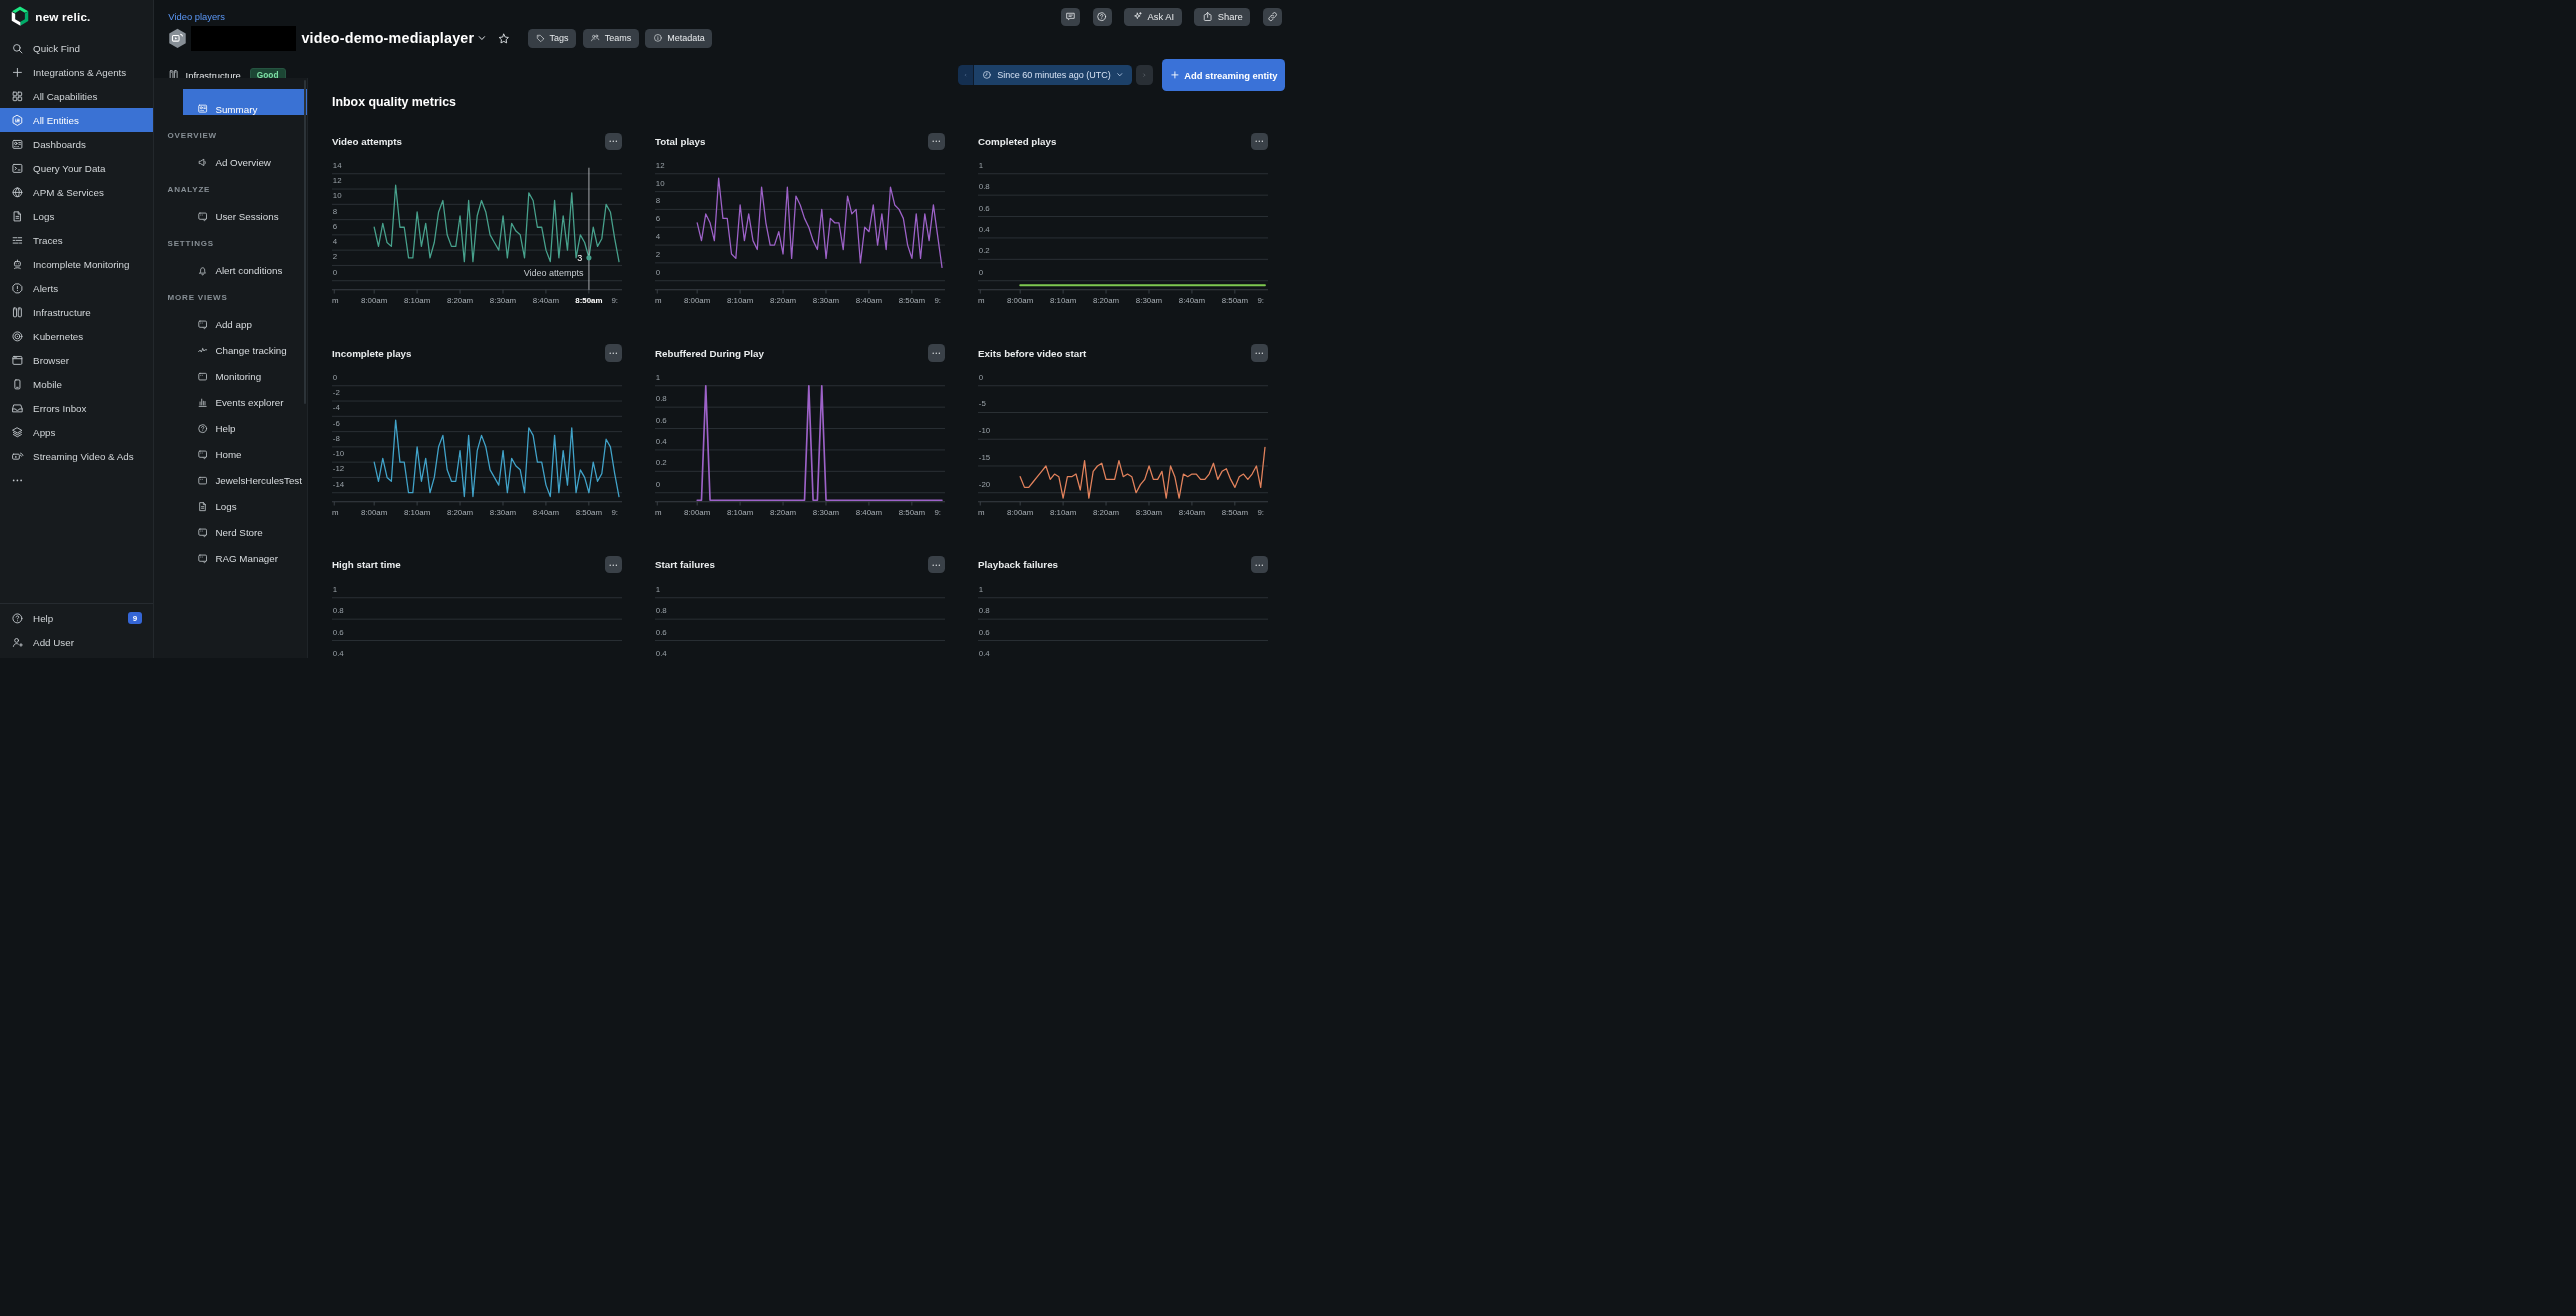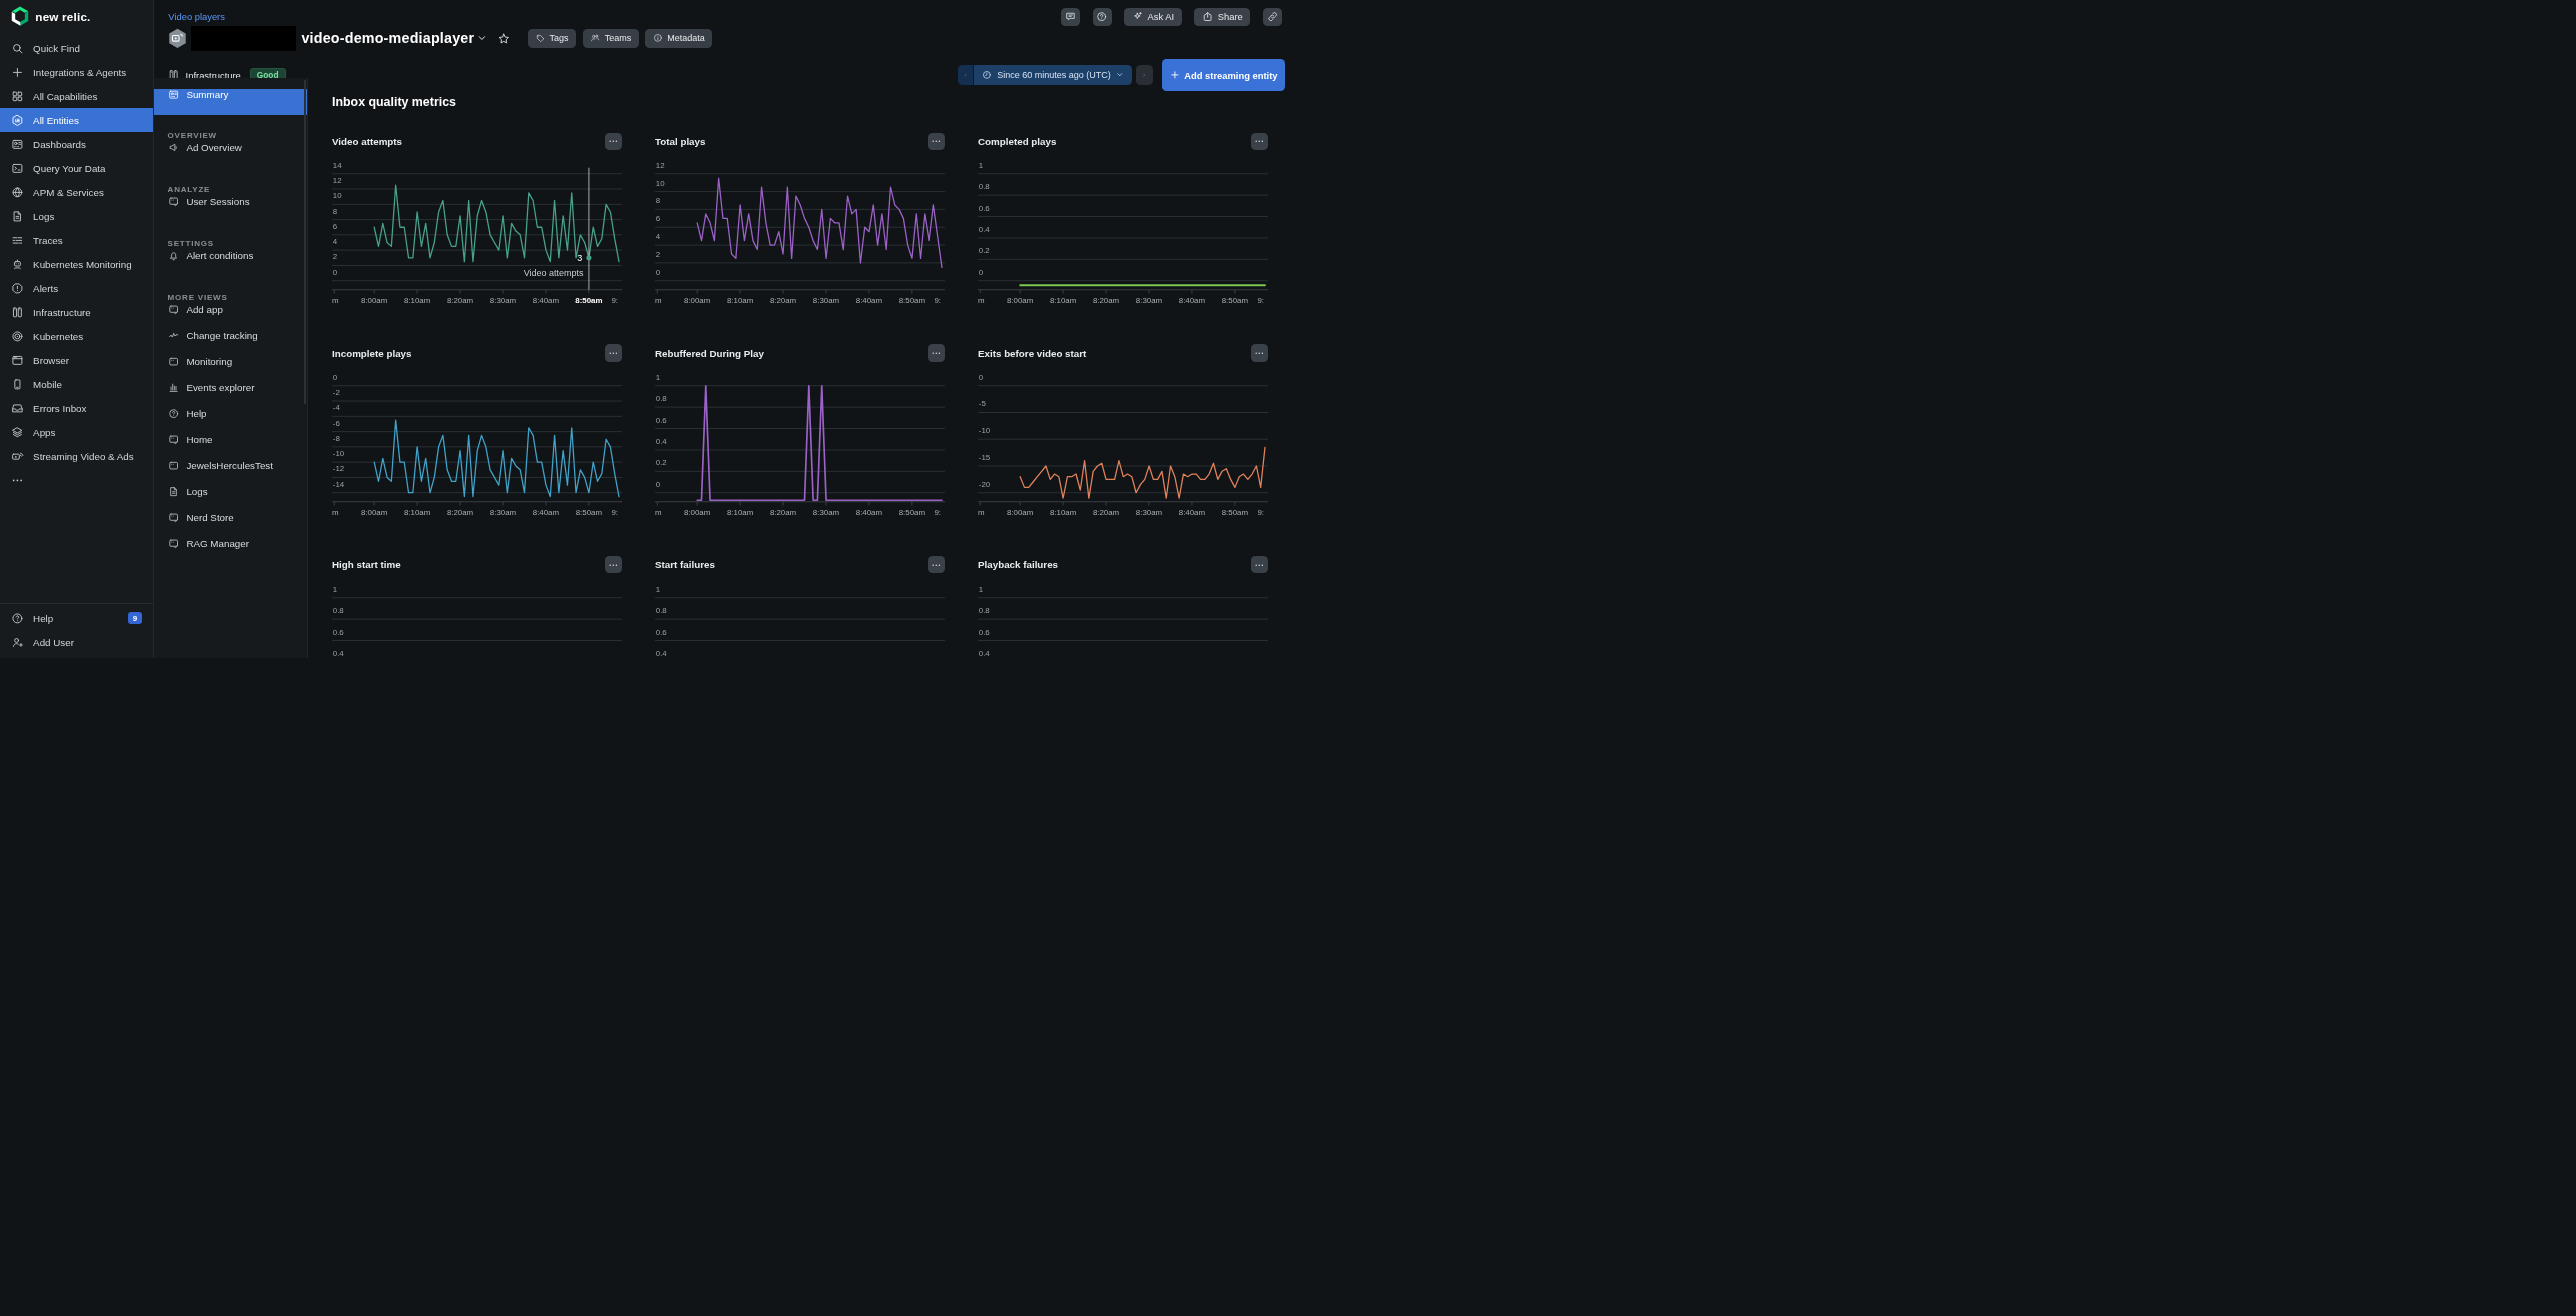--- a/index.html
+++ b/index.html
@@ -64,22 +64,22 @@
   .tp-next .ic { width:8.3px; height:8.3px; }
   .btn-primary { display:flex; align-items:center; gap:4.5px; height:32px; margin-left:9.8px; background:#3a72d8;
     border:none; border-radius:4.5px; color:#fff; font-size:9.4px; font-weight:600; padding:0 7.5px;
     cursor:pointer; font-family:inherit; white-space:nowrap; }
   .btn-primary .ic { width:9.8px; height:9.8px; }
 
   .content-row { flex:1; display:flex; min-height:0; }
   
   .snav { position:relative; width:154px; min-width:154px; background:#161a1d; padding-top:10.5px; border-right:0.8px solid #1f2428; }
   .snav::after { content:''; position:absolute; top:1.5px; right:0.8px; width:2.3px; height:324px; background:#2c3338; border-radius:1.5px; }
-  .sn-item { height:26px; display:flex; align-items:flex-start; gap:7.5px; padding:0 13.6px; font-size:9.8px;
-    color:#d8dcdf; cursor:pointer; white-space:nowrap; }
+  .sn-item { height:26px; display:flex; align-items:flex-end; gap:7.5px; padding:0 13.6px; font-size:9.8px;
+    color:#d8dcdf; cursor:pointer; white-space:nowrap;margin-left:29px; }
   .sn-item .ic { width:11.3px; height:11.3px; color:#c3c9cd; flex:none; }
   .sn-item.sel { background:#3a72d4; color:#fff; }
   .sn-item.sel .ic { color:#fff; }
   .sn-head { margin:14.3px 13.6px 0; font-size:8px; font-weight:700; letter-spacing:0.8px; color:#878f95;
     height:13.6px; display:flex; align-items:center; }
 
   
   .main { flex:1; min-width:0; overflow:hidden; }
   .main-title { margin:16.6px 0 0 24px; font-size:12.4px; font-weight:700; color:#fff; }
   .charts { display:grid; grid-template-columns:repeat(3,290px); column-gap:33px; row-gap:36px; margin:24px 0 0 24px; }
@@ -193,21 +193,21 @@
         </div>
         <div class="gs-item">
           <span class="ic">
             <svg viewBox="0 0 24 24" fill="none" stroke="currentColor" stroke-width="1.7" stroke-linecap="round" stroke-linejoin="round">
               <path d="M12 4.8v2"></path>
               <circle cx="12" cy="3.8" r="1" fill="currentColor" stroke="none"></circle>
               <rect x="6.5" y="6.8" width="11" height="8.2" rx="2.2"></rect>
               <path d="M9.7 10.8h.01M14.3 10.8h.01M6.5 19.5c1.6-1.8 9.4-1.8 11 0"></path>
             </svg>
           </span>
-          <span>Kubernetes Monitoring</span>
+          <span>Incomplete Monitoring</span>
         </div>
         <div class="gs-item">
           <span class="ic">
             <svg viewBox="0 0 24 24" fill="none" stroke="currentColor" stroke-width="1.7" stroke-linecap="round" stroke-linejoin="round">
               <path d="M8.6 3.6h6.8l5 5v6.8l-5 5H8.6l-5-5V8.6z"></path>
               <path d="M12 8v4.6"></path>
               <circle cx="12" cy="15.8" r="1" fill="currentColor" stroke="none"></circle>
             </svg>
           </span>
           <span>Alerts</span>

